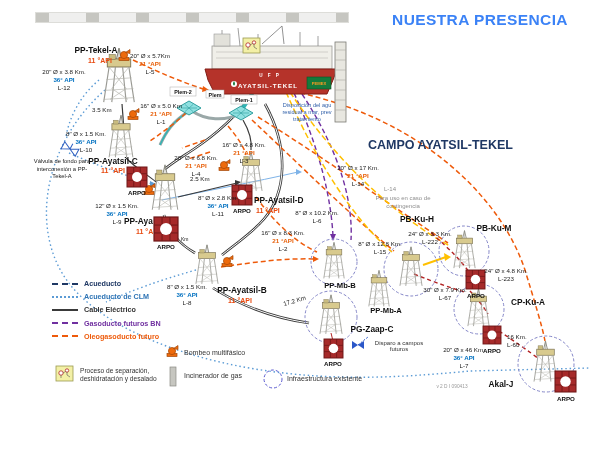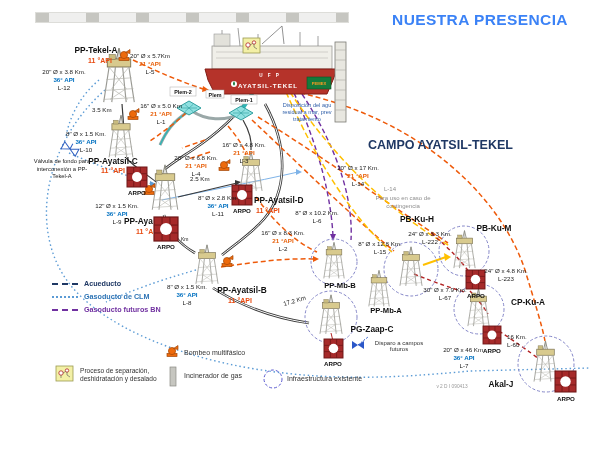--- a/index.html
+++ b/index.html
@@ -374,26 +374,34 @@
   <div class="abs note valvula">Válvula de fondo para interconexión a PP-Tekel-A</div>
   <div class="abs disparo">Disparo a campos futuros</div>
 
   <div class="abs legend">
     <div class="lg-row">
       <span class="sw" style="border-top:2px dashed #1F3864"></span>
       <span class="lg-t" style="color:#1F3864">Acueducto</span>
       </div>
     <div class="lg-row">
       <span class="sw" style="border-top:2px dotted #5B9BD5"></span>
-      <span class="lg-t" style="color:#2E74B5">Gasoducto de CLM</span>
+      <span class="lg-t" style="color:#2E74B5">Acueducto de CLM</span>
+      </div>
+    <div class="lg-row">
+      <span class="sw" style="border-top:2px solid #3A3A3A"></span>
+      <span class="lg-t" style="color:#333">Cable Eléctrico</span>
       </div>
     <div class="lg-row">
       <span class="sw" style="border-top:2px dashed #7030A0"></span>
       <span class="lg-t" style="color:#7030A0">Gasoducto futuros BN</span>
       </div>
+    <div class="lg-row">
+      <span class="sw" style="border-top:2px dashed #EE5A0A"></span>
+      <span class="lg-t" style="color:#EE5A0A">Oleogasoducto futuro</span>
+      </div>
   </div>
 
   <div class="abs lg-proc-t">Proceso de separación, deshidratación y desalado</div>
   <div class="abs lg-bombeo">Bombeo multifásico</div>
   <div class="abs lg-incin">Incinerador de gas</div>
   <div class="abs lg-infra">Infraestructura existente</div>
 
 </div>
 
 </body></html>

